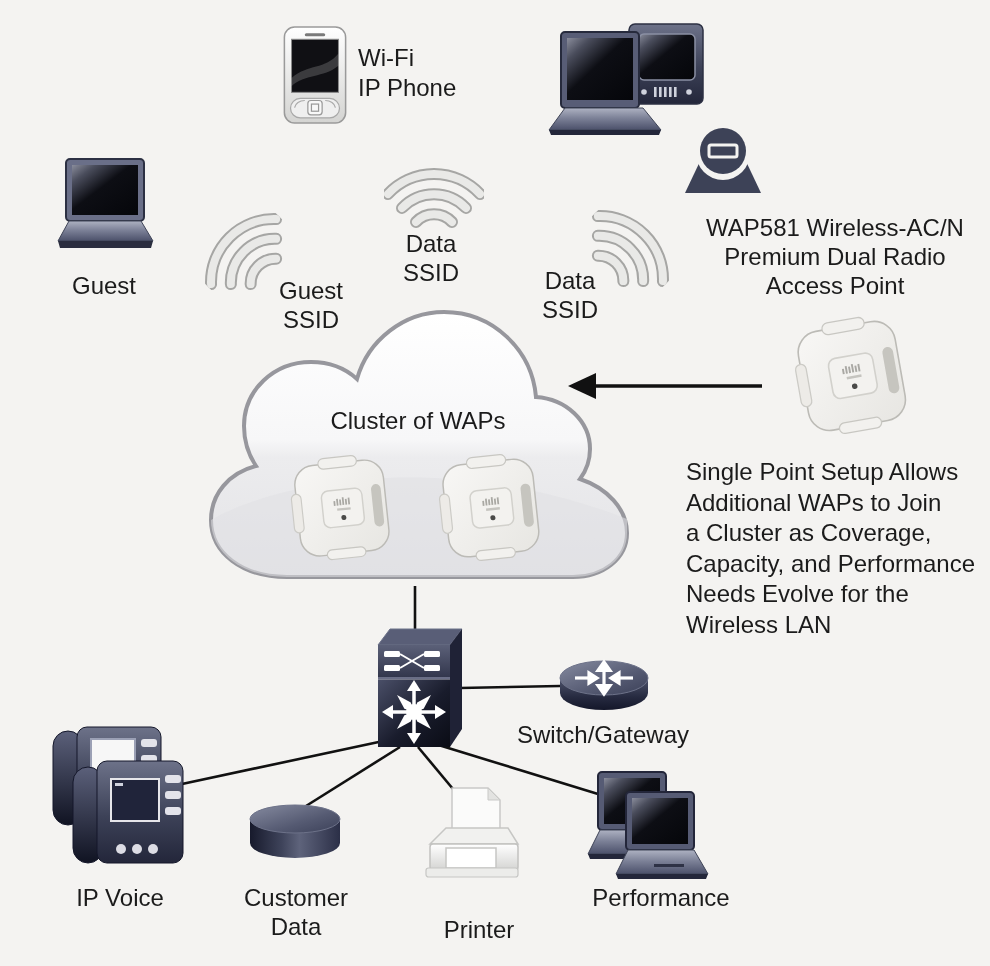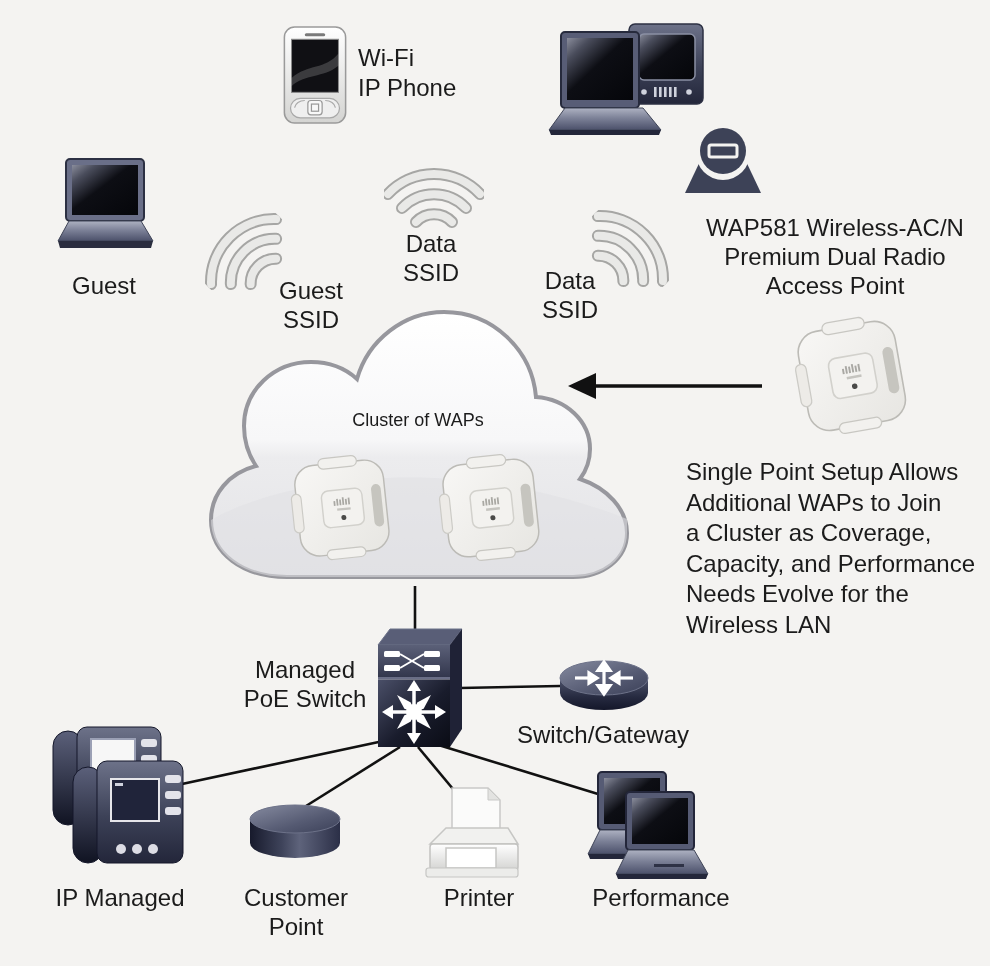--- a/index.html
+++ b/index.html
@@ -366,35 +366,33 @@
   <div class="lbl" style="left:361px;top:229px;width:100px">Data
 SSID</div>
 
   <div class="lbl" style="left:500px;top:266px;width:100px">Data
 SSID</div>
 
   <div class="lbl" style="left:665px;top:213px;width:300px">WAP581 Wireless-AC/N
 Premium Dual Radio
 Access Point</div>
 
-  <div class="lbl" style="left:246px;top:406px;width:304px;font-size:18px">Cluster of WAPs</div>
+  <div class="lbl" style="left:246px;top:406px;width:304px;font-size:24px">Cluster of WAPs</div>
 
   <div class="lbl left" style="left:666px;top:457px;width:334px;line-height:30.5px">Single Point Setup Allows
 Additional WAPs to Join
 a Cluster as Coverage,
 Capacity, and Performance
 Needs Evolve for the
 Wireless LAN</div>
 
-  <div class="lbl" style="left:185px;top:655px;width:200px">Managed
-PoE Switch</div>
 
   <div class="lbl" style="left:483px;top:720px;width:200px">Switch/Gateway</div>
 
-  <div class="lbl" style="left:25px;top:883px;width:150px">IP Managed</div>
+  <div class="lbl" style="left:25px;top:883px;width:150px">IP Voice</div>
 
   <div class="lbl" style="left:201px;top:883px;width:150px">Customer
-Point</div>
-
-  <div class="lbl" style="left:384px;top:883px;width:150px">Printer</div>
+Data</div>
+
+  <div class="lbl" style="left:384px;top:915px;width:150px">Printer</div>
 
   <div class="lbl" style="left:566px;top:883px;width:150px">Performance</div>
 </div>
 
 </body></html>

